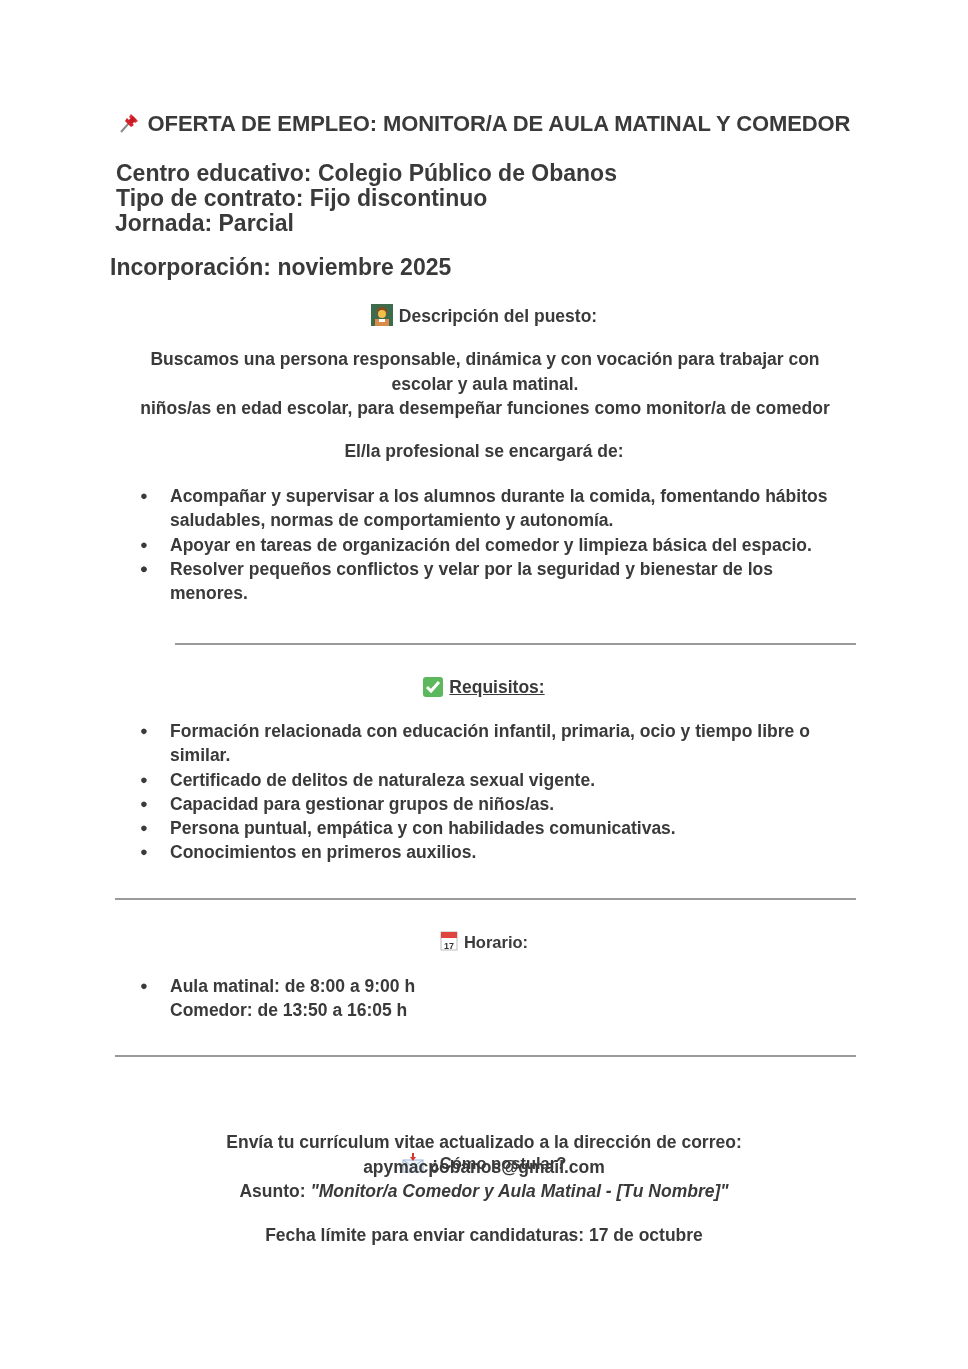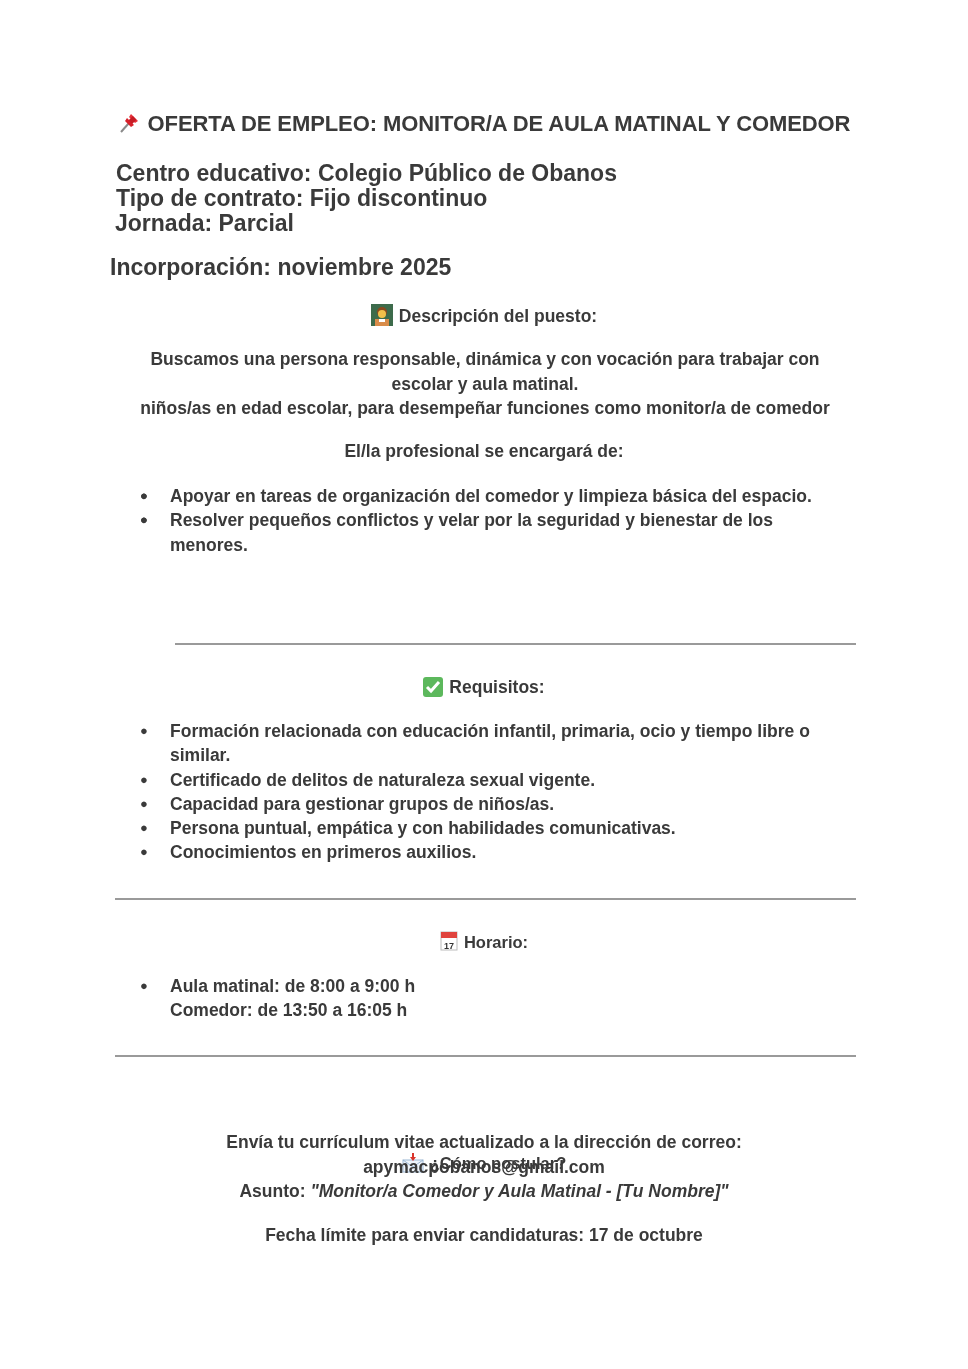--- a/index.html
+++ b/index.html
@@ -51,29 +51,29 @@
 
 <div class="abs para" style="top:347px;">
   <div>Buscamos una persona responsable, dinámica y con vocación para trabajar con</div>
   <div>escolar y aula matinal.</div>
   <div>niños/as en edad escolar, para desempeñar funciones como monitor/a de comedor</div>
 </div>
 
 <div class="abs center" style="top:441px;">El/la profesional se encargará de:</div>
 
 <ul class="list" style="top:484px;">
-  <li><span class="bullet">●</span></li>
+  <li><span class="bullet">●</span><span>Acompañar y supervisar a los alumnos durante la comida, fomentando hábitos saludables, normas de comportamiento y autonomía.</span></li>
   <li><span class="bullet">●</span><span>Apoyar en tareas de organización del comedor y limpieza básica del espacio.</span></li>
   <li><span class="bullet">●</span></li>
   <li style="padding-right:60px;"><span class="bullet">●</span><span>Resolver pequeños conflictos y velar por la seguridad y bienestar de los menores.</span></li>
 </ul>
 
 <div class="hr" style="left:175px;width:681px;top:643px;"></div>
 
-<div class="abs center" style="top:677px;">
+<div class="abs center" style="top:677px;text-decoration:underline;">
   <span class="sec-ico">
     <svg width="20" height="20" viewBox="0 0 20 20">
       <rect x="0" y="0" width="20" height="20" rx="3" fill="#5cb85c"></rect>
       <path d="M4 10 L8 14 L16 5" stroke="#ffffff" stroke-width="3" fill="none"></path>
     </svg>
   </span><span>Requisitos:</span>
 </div>
 
 <ul class="list" style="top:719px;">
   <li><span class="bullet">●</span><span>Formación relacionada con educación infantil, primaria, ocio y tiempo libre o similar.</span></li>

